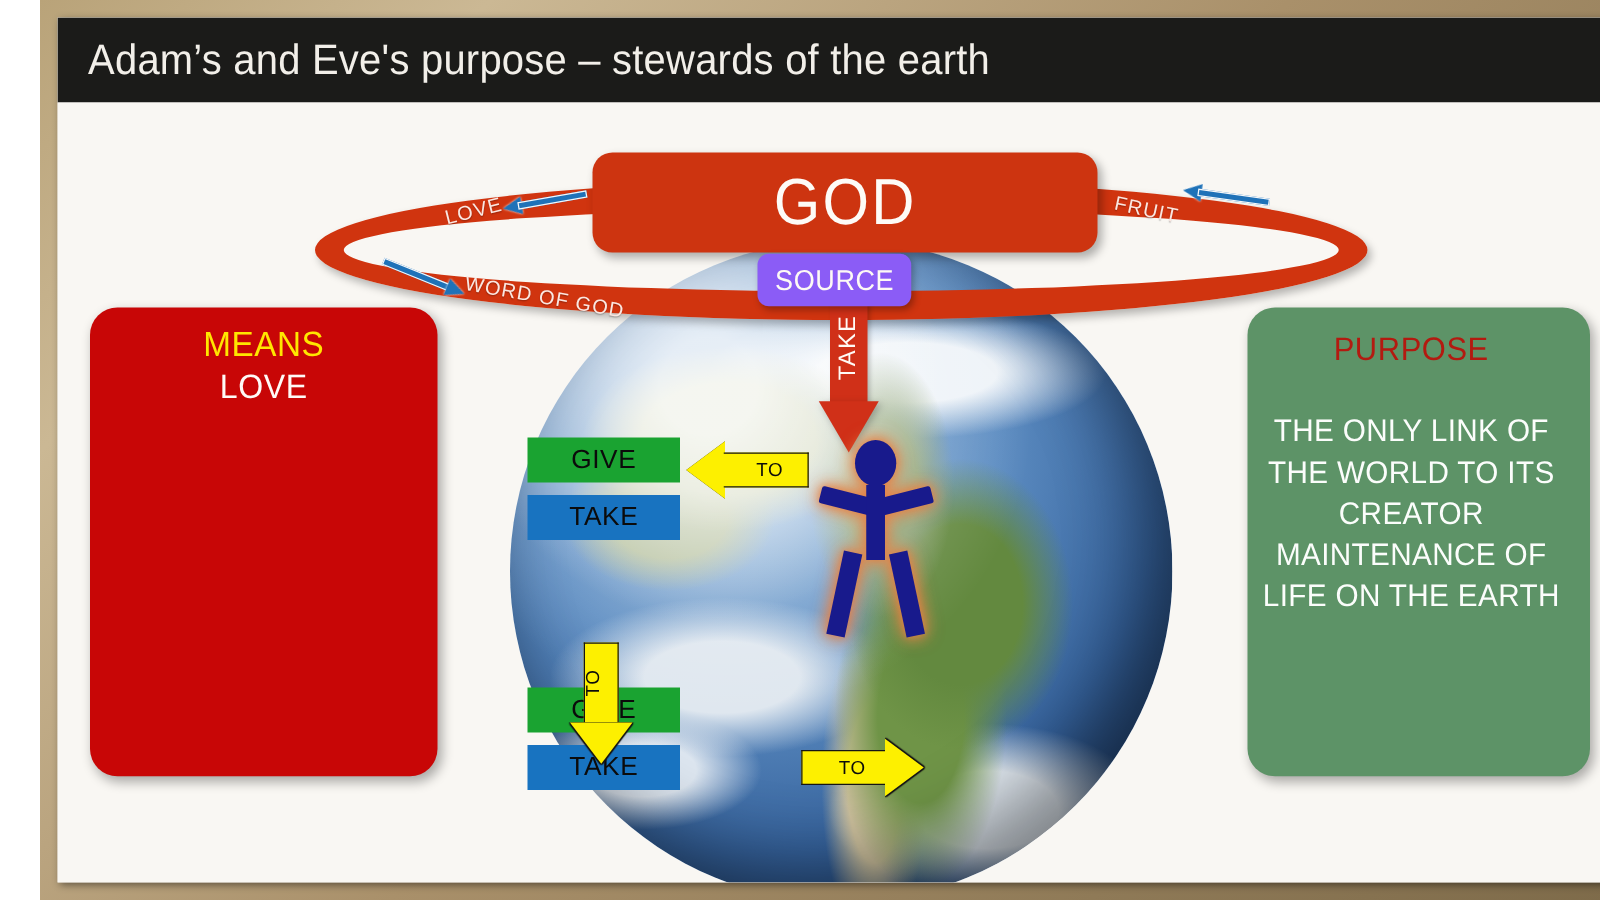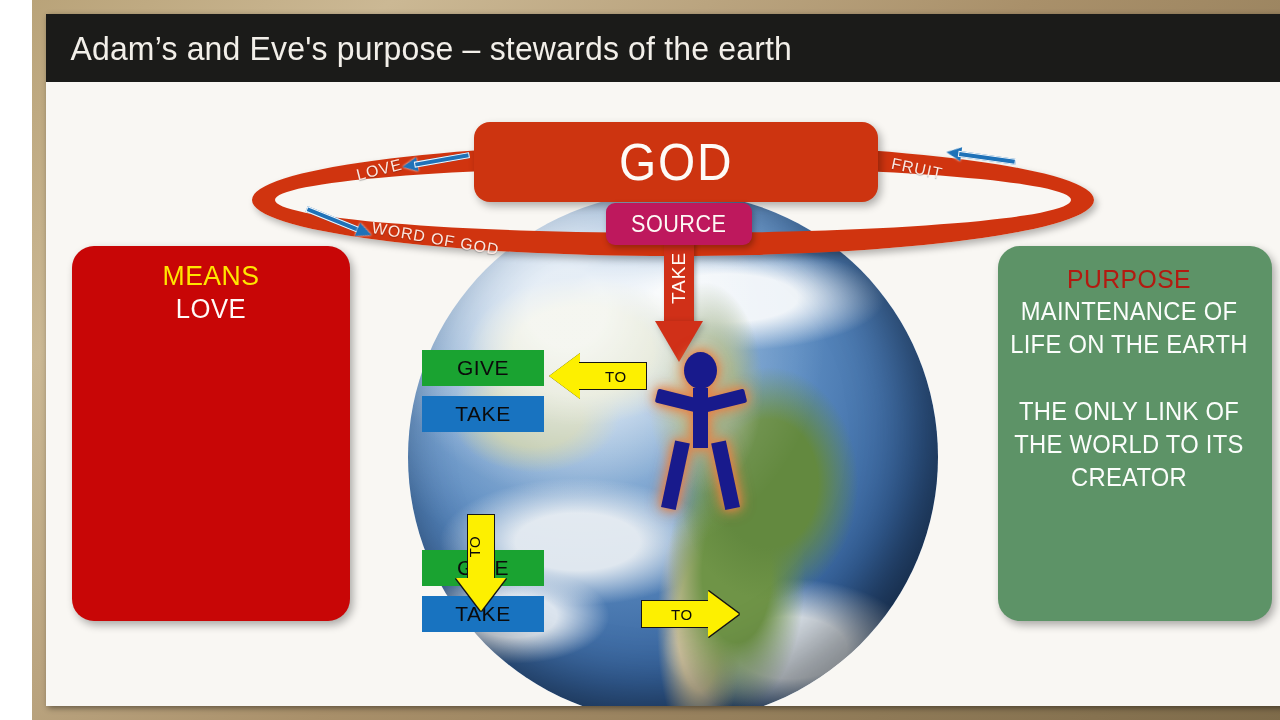--- a/index.html
+++ b/index.html
@@ -107,22 +107,22 @@
     color: #fdfbf7;
     font-size: 52px;
     letter-spacing: 2px;
     font-weight: 400;
     transform: scaleX(.92);
   }
   
   #source-box {
     position: absolute;
     left: 560px; top: 121px;
-    width: 146px; height: 42px;
-    background: #be185d;
+    width: 123px; height: 42px;
+    background: #8b5cf6;
     border-radius: 9px;
     display:flex; align-items:center; justify-content:center;
     box-shadow: 2px 3px 6px rgba(0,0,0,.30);
     z-index: 5;
   }
   #source-label {
     color:#fdf9f5; font-size:23px; letter-spacing:.5px; transform: scaleX(.94);
   }
 
   
@@ -374,26 +374,26 @@
         <div class="ya-label">TO</div>
       </div>
 
       <div id="means-panel">
         <div id="means-title">MEANS</div>
         <div id="means-sub">LOVE</div>
       </div>
 
       <div id="purpose-panel">
         <div id="purpose-title">PURPOSE</div>
-        <div id="purpose-block1">
-          <div class="purpose-line">MAINTENANCE OF</div>
-          <div class="purpose-line">LIFE ON THE EARTH</div>
-        </div>
         <div id="purpose-block2">
           <div class="purpose-line">THE ONLY LINK OF</div>
           <div class="purpose-line">THE WORLD TO ITS</div>
           <div class="purpose-line">CREATOR</div>
         </div>
+        <div id="purpose-block1">
+          <div class="purpose-line">MAINTENANCE OF</div>
+          <div class="purpose-line">LIFE ON THE EARTH</div>
+        </div>
       </div>
 
     </div>
   </div>
 </div>
 
 </body></html>

